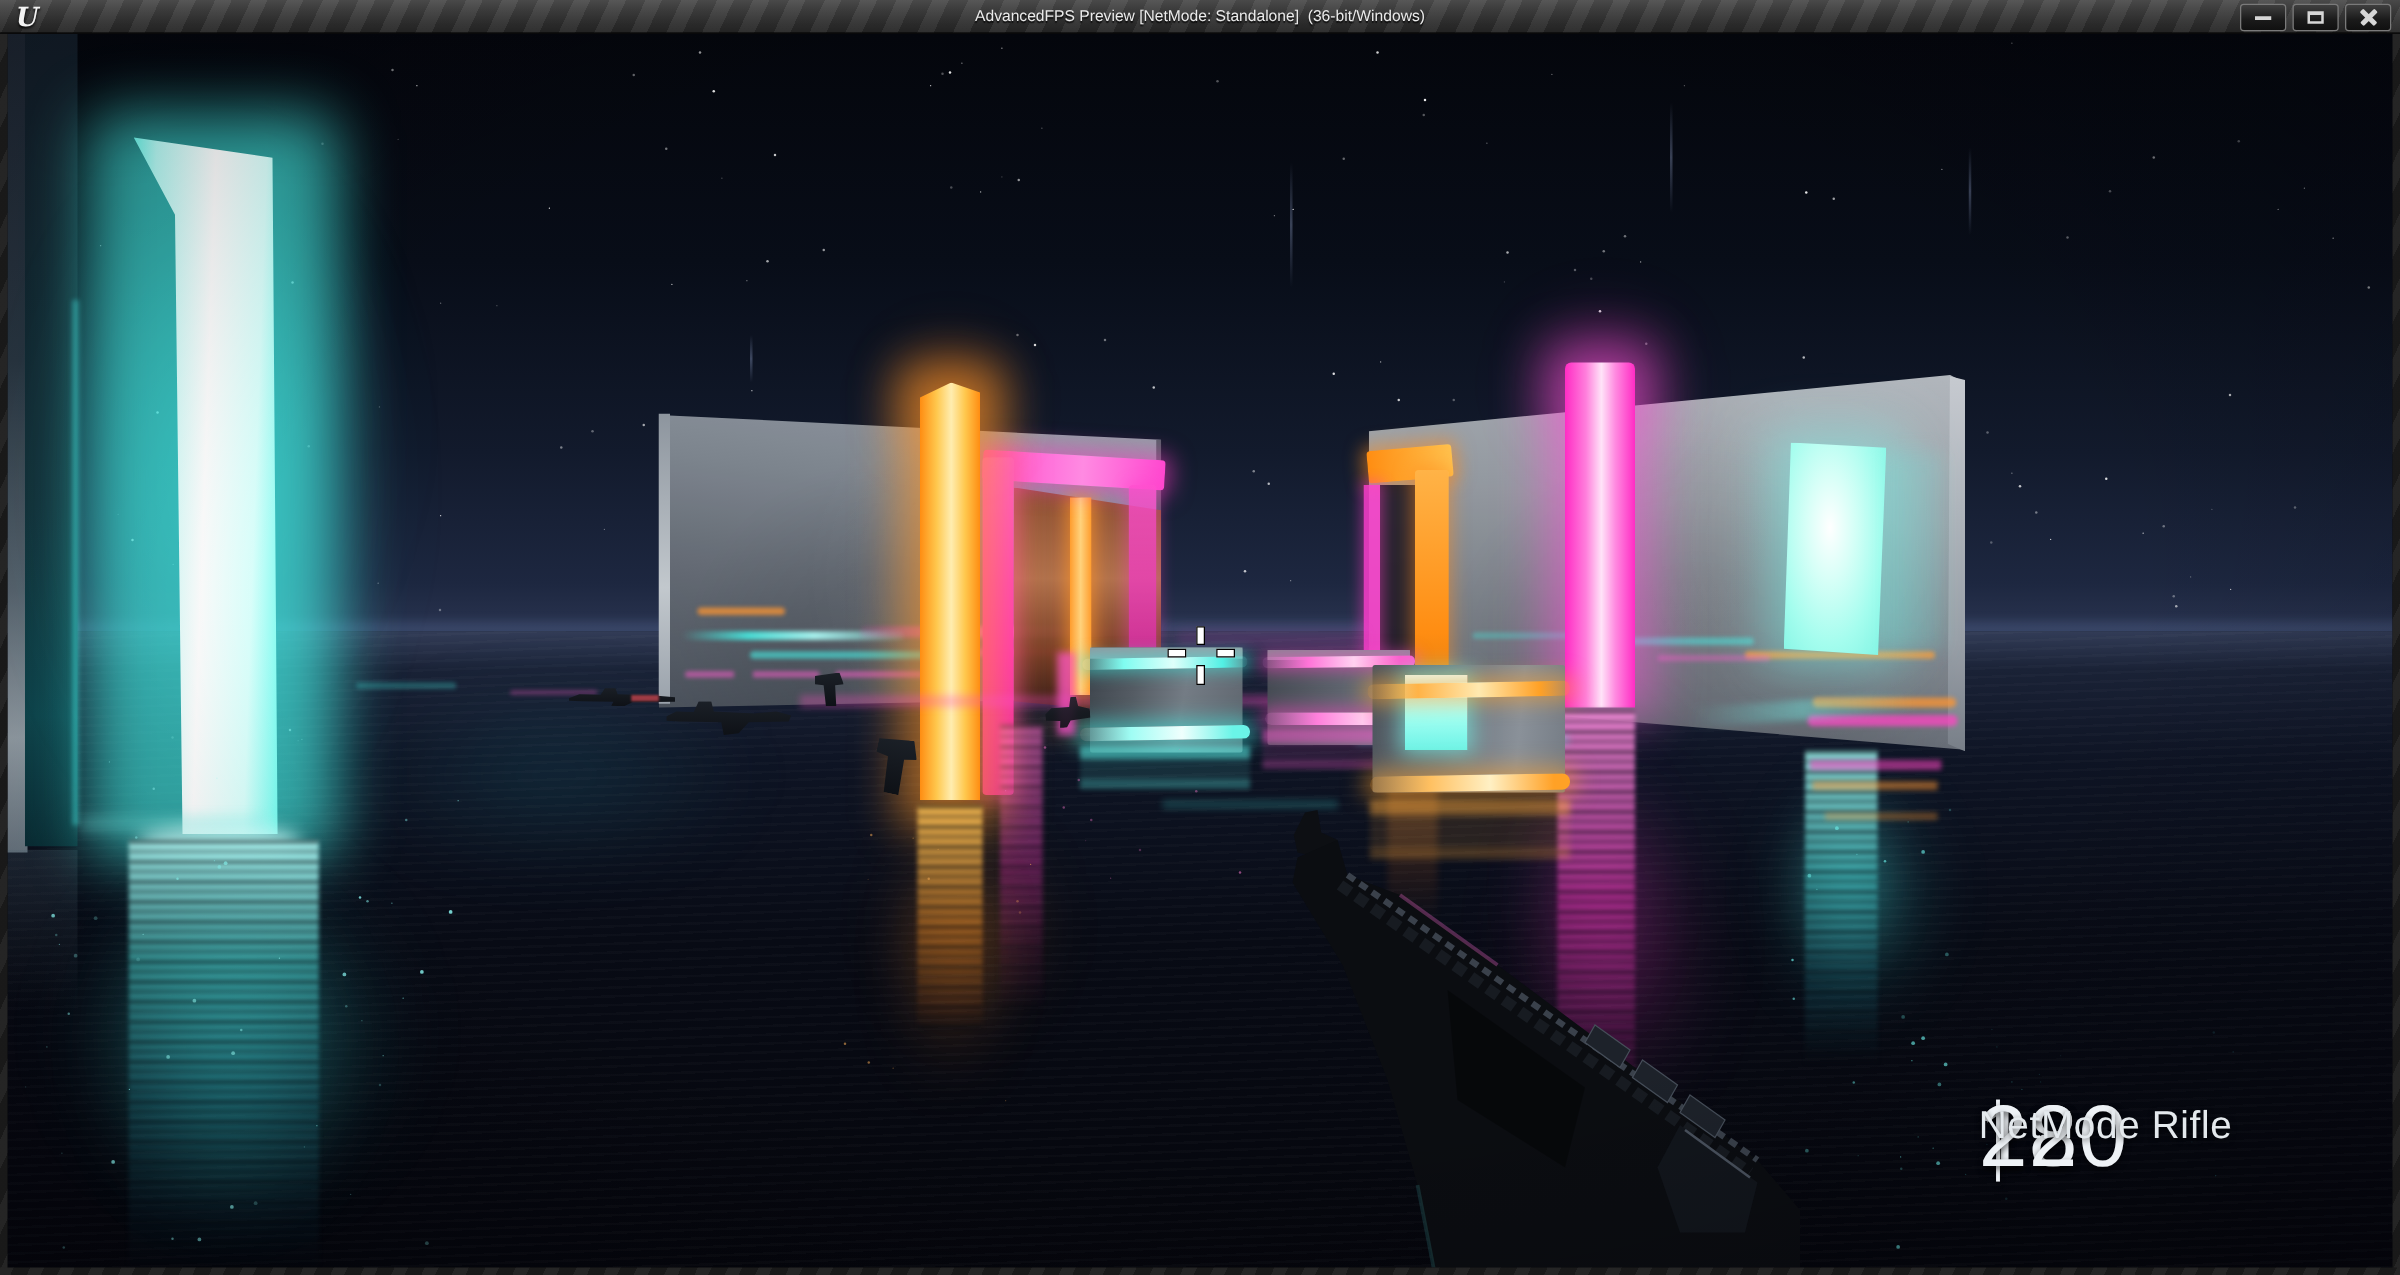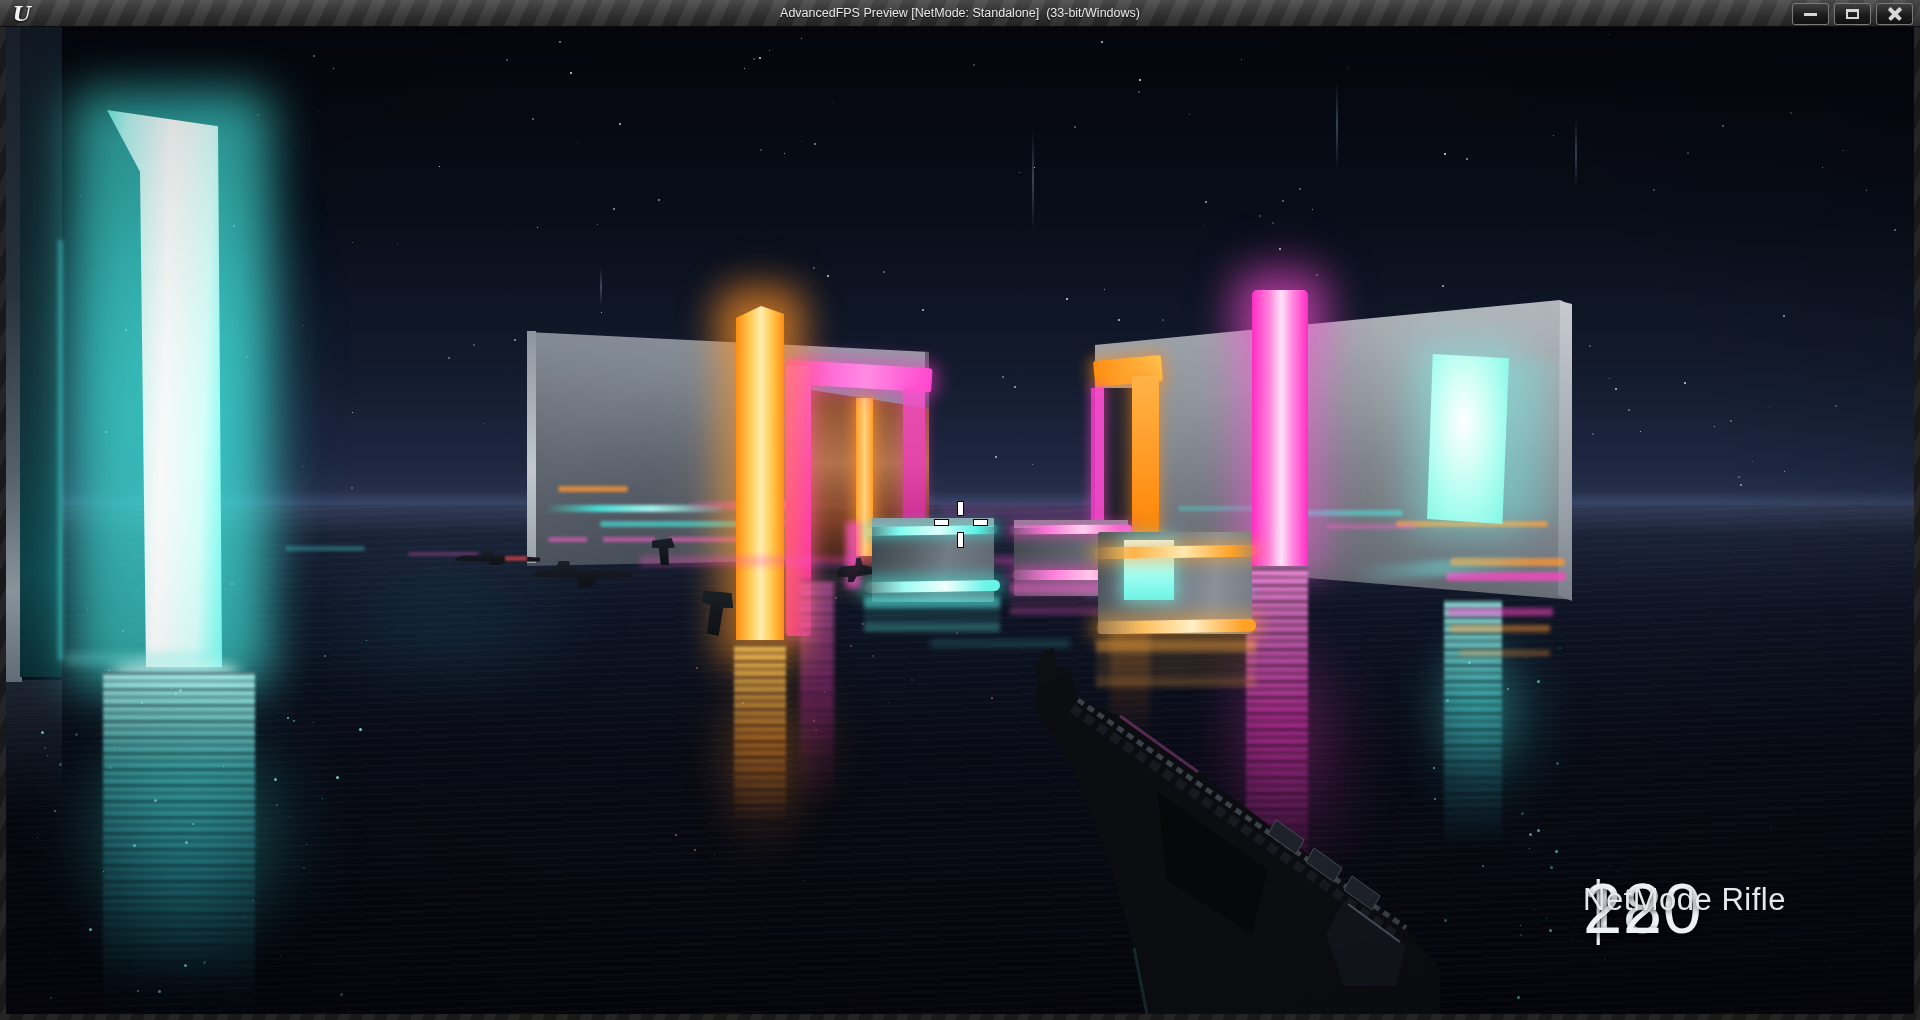--- a/index.html
+++ b/index.html
@@ -291,21 +291,21 @@
 
   .star{border-radius:50%;pointer-events:none;}
 </style>
 </head>
 <body>
 
 <div id="win">
 
   <div id="titlebar">
     <div id="ue-logo">U</div>
-    <div id="title-text">AdvancedFPS Preview [NetMode: Standalone]  (33-bit/Windows)</div>
+    <div id="title-text">AdvancedFPS Preview [NetMode: Standalone]  (36-bit/Windows)</div>
     <div id="win-btns">
       <div class="wbtn">
         <span class="glyph-min"></span>
       </div>
       <div class="wbtn">
         <span class="glyph-max"></span>
       </div>
       <div class="wbtn">
         <span class="glyph-close"></span>
       </div>

